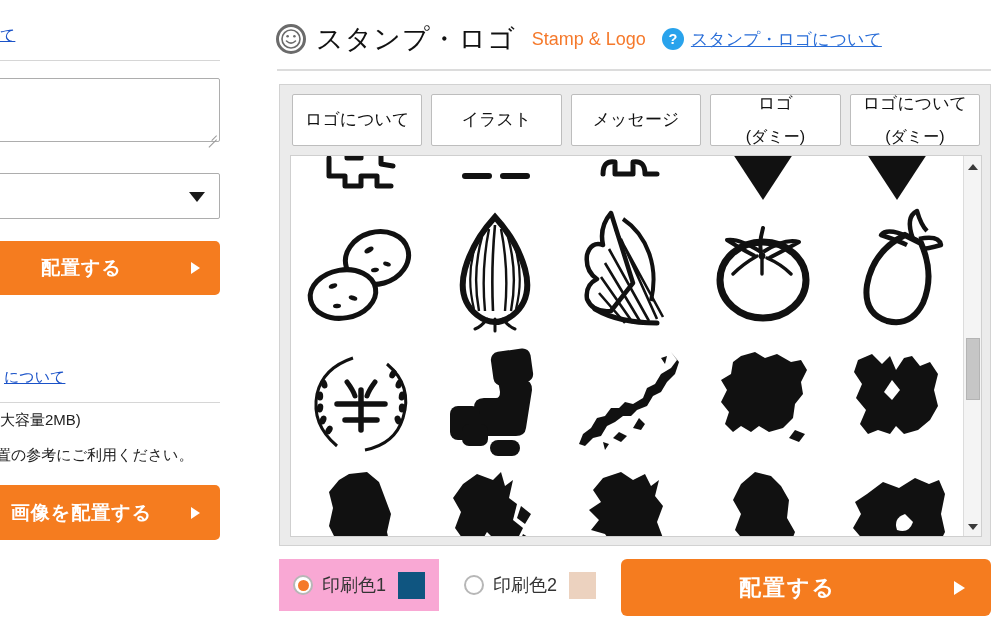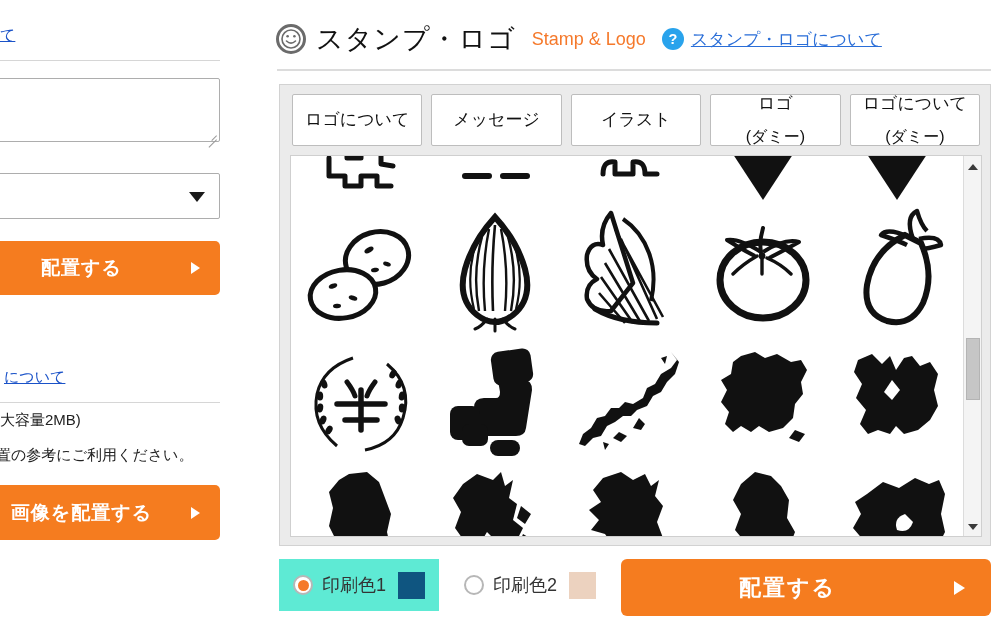--- a/index.html
+++ b/index.html
@@ -191,21 +191,21 @@
   .bottom {
     position: absolute; left: 0; top: 551px;
     width: 730px; height: 62px;
   }
   .colorbox {
     position: absolute; top: 0;
     height: 52px;
     display: flex; align-items: center;
     padding: 0 14px;
   }
-  .colorbox.sel { background: #5eead4; left: 9px; }
+  .colorbox.sel { background: #f9a8d4; left: 9px; }
   .colorbox.unsel { background: transparent; left: 180px; justify-content: flex-end; }
   .radio {
     width: 20px; height: 20px; border-radius: 50%;
     border: 2px solid #b7b7b7; background: #fff;
     flex: 0 0 auto;
     display: flex; align-items: center; justify-content: center;
   }
   .radio .dot {
     width: 11px; height: 11px; border-radius: 50%;
     background: #f5792b;
@@ -296,24 +296,24 @@
     </div>
     <div class="hdr-rule"></div>
 
     <div class="picker">
 
       <div class="tabs">
         <div class="tab">
           <span>ロゴについて</span>
         </div>
         <div class="tab">
+          <span>イラスト</span>
+        </div>
+        <div class="tab">
           <span>メッセージ</span>
-        </div>
-        <div class="tab">
-          <span>イラスト</span>
         </div>
         <div class="tab">
           <span>ロゴ</span>
           <span class="l2">(ダミー)</span>
         </div>
         <div class="tab">
           <span>ロゴについて</span>
           <span class="l2">(ダミー)</span>
         </div>
       </div>

